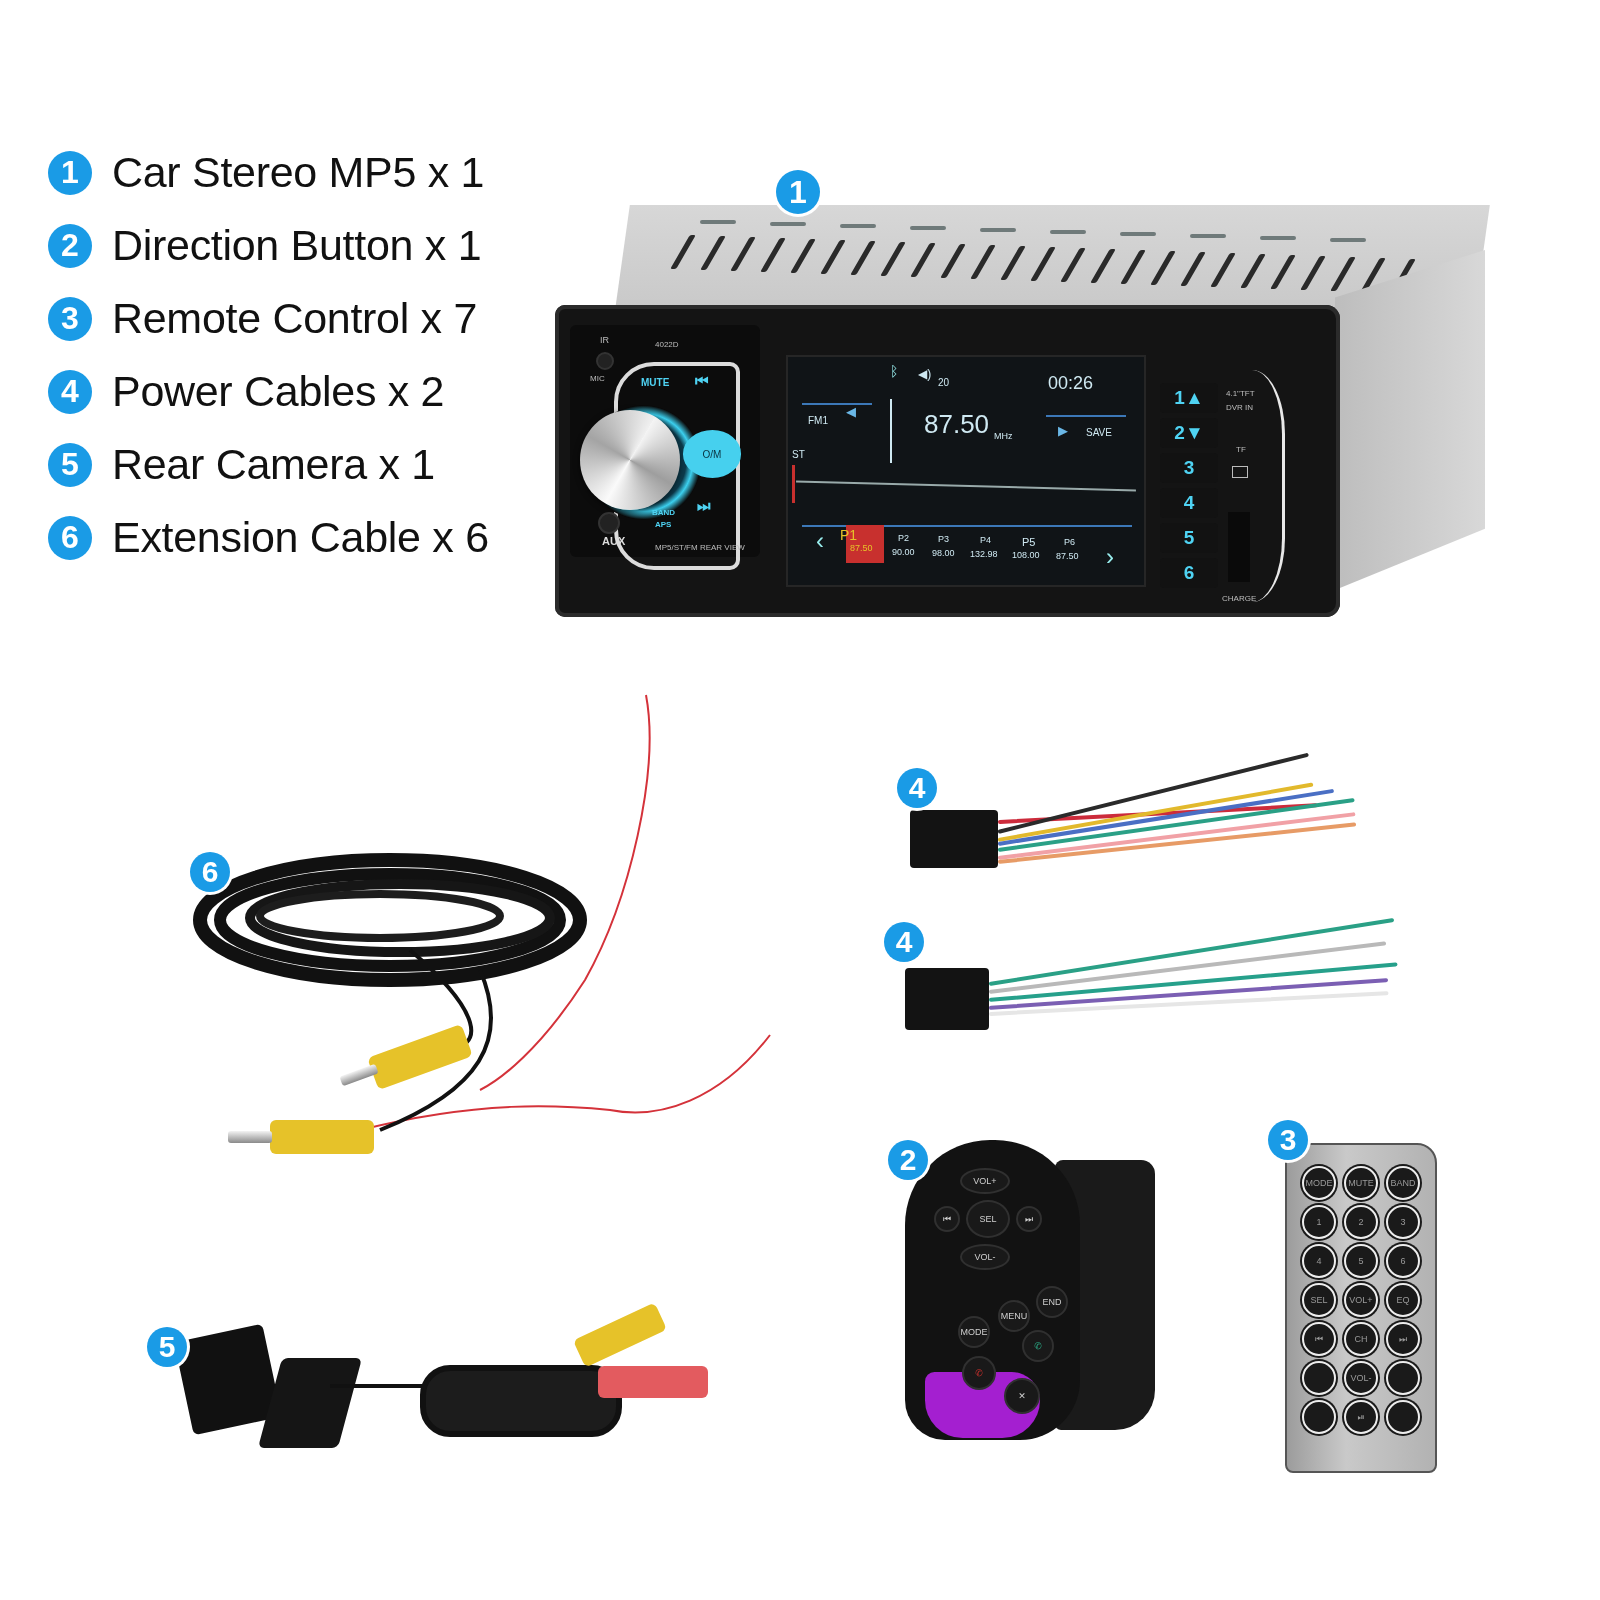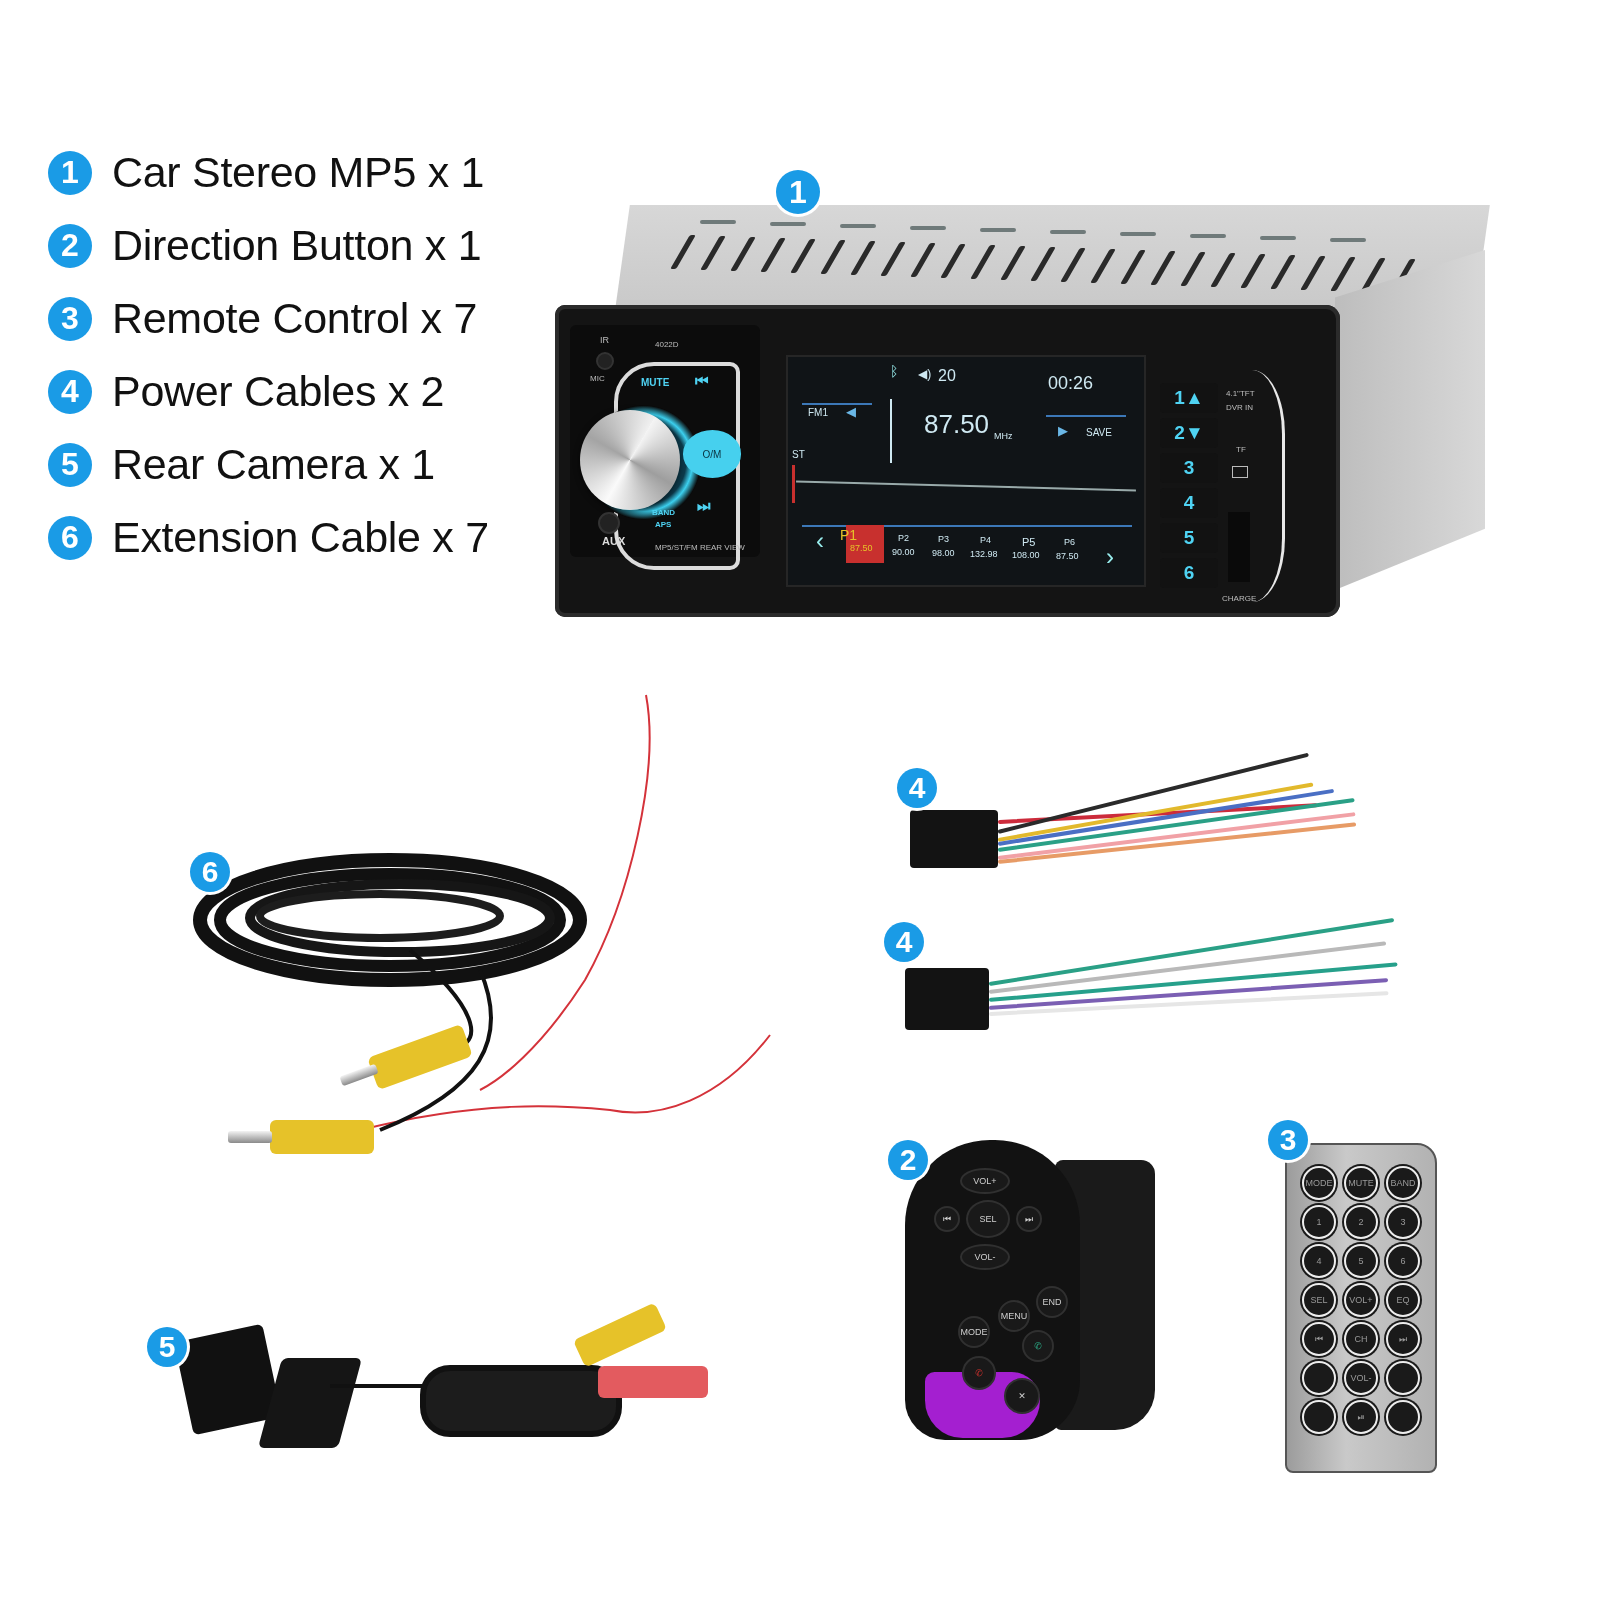--- a/index.html
+++ b/index.html
@@ -84,21 +84,21 @@
   <li>
     <span class="badge">4</span>
     <span class="label">Power Cables x 2</span>
   </li>
   <li>
     <span class="badge">5</span>
     <span class="label">Rear Camera x 1</span>
   </li>
   <li>
     <span class="badge">6</span>
-    <span class="label">Extension Cable x 7</span>
+    <span class="label">Extension Cable x 6</span>
   </li>
 </ul>
 
 <div>
   <div class="chassis-top"></div>
 
   <div class="vent" style="left:680px;top:235px"></div>
   <div class="vent" style="left:710px;top:236px"></div>
   <div class="vent" style="left:740px;top:237px"></div>
   <div class="vent" style="left:770px;top:238px"></div>
@@ -152,24 +152,24 @@
   <span class="btn-txt" style="left:697px;top:497px;font-size:15px">⏭</span>
   <span class="btn-txt" style="left:652px;top:508px;font-size:8px">BAND</span>
   <span class="btn-txt" style="left:655px;top:520px;font-size:8px">APS</span>
   <div class="abs" style="left:598px;top:512px;width:18px;height:18px;border-radius:50%;background:#222;border:2px solid #333"></div>
   <span class="tiny" style="left:602px;top:535px;font-size:11px;font-weight:bold;color:#ddd">AUX</span>
   <span class="tiny" style="left:655px;top:543px">MP5/ST/FM REAR VIEW</span>
 
   <div class="screen">
     <span class="t" style="left:102px;top:6px;font-size:14px;color:#9ee">ᛒ</span>
     <span class="t" style="left:130px;top:10px;font-size:12px">◀)</span>
-    <span class="t" style="left:150px;top:10px;font-size:16px">20</span>
+    <span class="t" style="left:150px;top:20px;font-size:10px">20</span>
     <span class="t" style="left:260px;top:16px;font-size:18px">00:26</span>
     <div class="abs" style="left:14px;top:46px;width:70px;height:2px;background:#3c78b8"></div>
-    <span class="t" style="left:20px;top:50px;font-size:10px">FM1</span>
+    <span class="t" style="left:20px;top:58px;font-size:10px">FM1</span>
     <span class="t" style="left:58px;top:47px;font-size:13px;color:#6ab7e6">◀</span>
     <div class="abs" style="left:102px;top:42px;width:2px;height:64px;background:#cfe9f2"></div>
     <span class="t" style="left:136px;top:52px;font-size:26px">87.50</span>
     <span class="t" style="left:206px;top:74px;font-size:9px">MHz</span>
     <div class="abs" style="left:258px;top:58px;width:80px;height:2px;background:#3c78b8"></div>
     <span class="t" style="left:270px;top:66px;font-size:13px;color:#6ab7e6">▶</span>
     <span class="t" style="left:298px;top:70px;font-size:10px">SAVE</span>
     <span class="t" style="left:4px;top:92px;font-size:10px">ST</span>
     <div class="abs" style="left:4px;top:108px;width:3px;height:38px;background:#c8302e"></div>
     <div class="abs" style="left:8px;top:128px;width:340px;height:2px;background:#9aa;transform:rotate(1.5deg)"></div>

